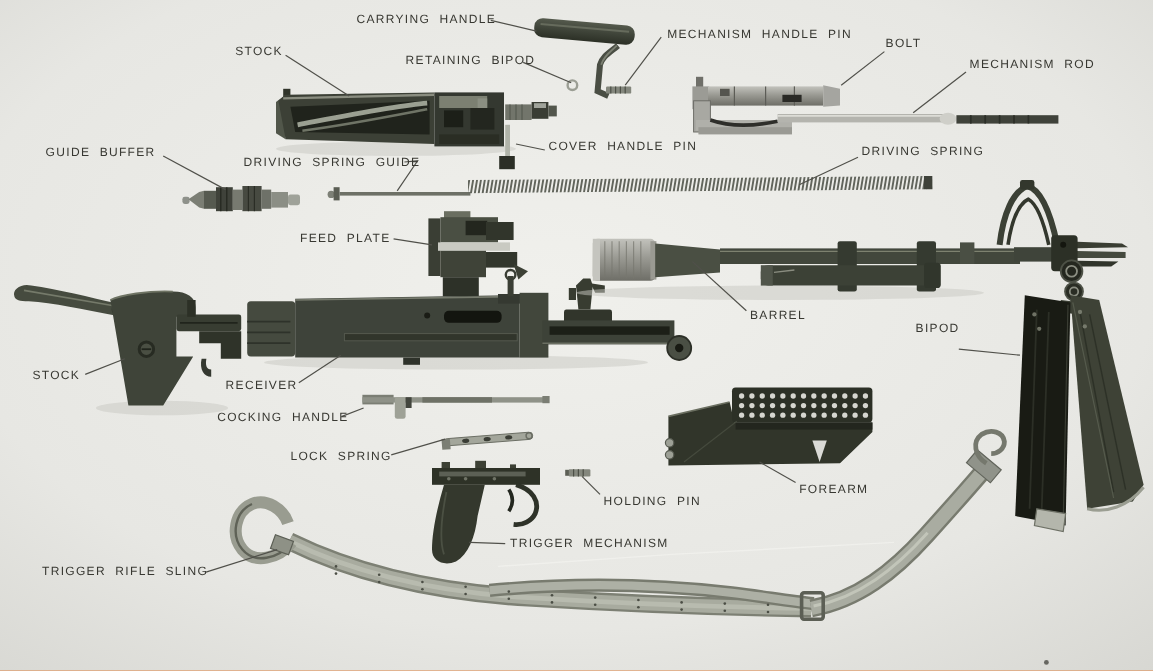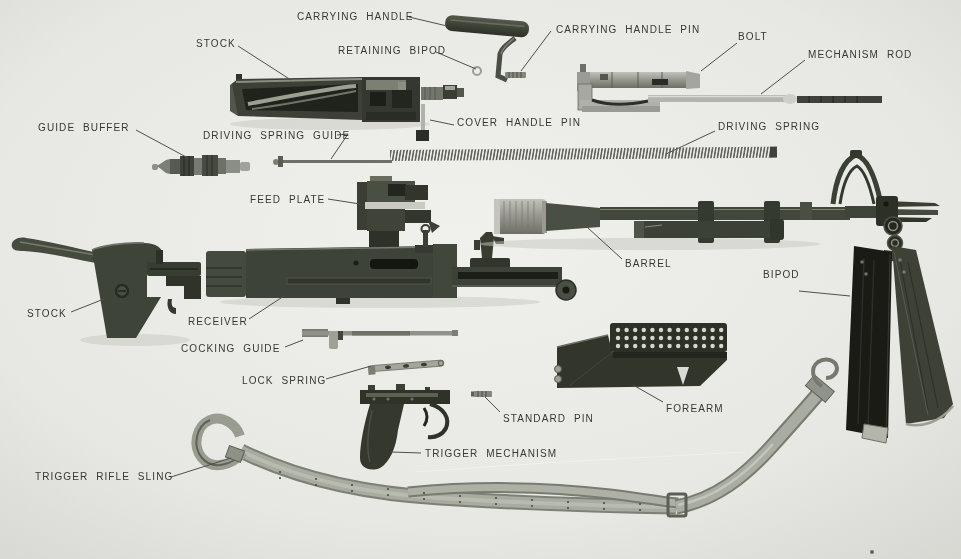--- a/index.html
+++ b/index.html
@@ -418,31 +418,31 @@
     <line x1="500" y1="412" x2="485" y2="397"></line>
     <line x1="663" y1="402" x2="633" y2="385"></line>
     <line x1="421" y1="453" x2="391" y2="452"></line>
     <line x1="171" y1="477" x2="231" y2="458"></line>
   </g>
 </svg>
 
   <div class="lbl" style="left:297px;top:11px">CARRYING HANDLE</div>
   <div class="lbl" style="left:196px;top:38px">STOCK</div>
   <div class="lbl" style="left:338px;top:45px">RETAINING BIPOD</div>
-  <div class="lbl" style="left:556px;top:24px">CARRYING HANDLE PIN</div>
+  <div class="lbl" style="left:556px;top:24px">MECHANISM HANDLE PIN</div>
   <div class="lbl" style="left:738px;top:31px">BOLT</div>
   <div class="lbl" style="left:808px;top:49px">MECHANISM ROD</div>
   <div class="lbl" style="left:38px;top:122px">GUIDE BUFFER</div>
   <div class="lbl" style="left:203px;top:130px">DRIVING SPRING GUIDE</div>
   <div class="lbl" style="left:457px;top:117px">COVER HANDLE PIN</div>
   <div class="lbl" style="left:718px;top:121px">DRIVING SPRING</div>
   <div class="lbl" style="left:250px;top:194px">FEED PLATE</div>
   <div class="lbl" style="left:625px;top:258px">BARREL</div>
   <div class="lbl" style="left:27px;top:308px">STOCK</div>
   <div class="lbl" style="left:188px;top:316px">RECEIVER</div>
   <div class="lbl" style="left:763px;top:269px">BIPOD</div>
-  <div class="lbl" style="left:181px;top:343px">COCKING GUIDE</div>
+  <div class="lbl" style="left:181px;top:343px">COCKING HANDLE</div>
   <div class="lbl" style="left:242px;top:375px">LOCK SPRING</div>
-  <div class="lbl" style="left:503px;top:413px">STANDARD PIN</div>
+  <div class="lbl" style="left:503px;top:413px">HOLDING PIN</div>
   <div class="lbl" style="left:666px;top:403px">FOREARM</div>
   <div class="lbl" style="left:425px;top:448px">TRIGGER MECHANISM</div>
   <div class="lbl" style="left:35px;top:471px">TRIGGER RIFLE SLING</div>
 </div>
 
 </body></html>

